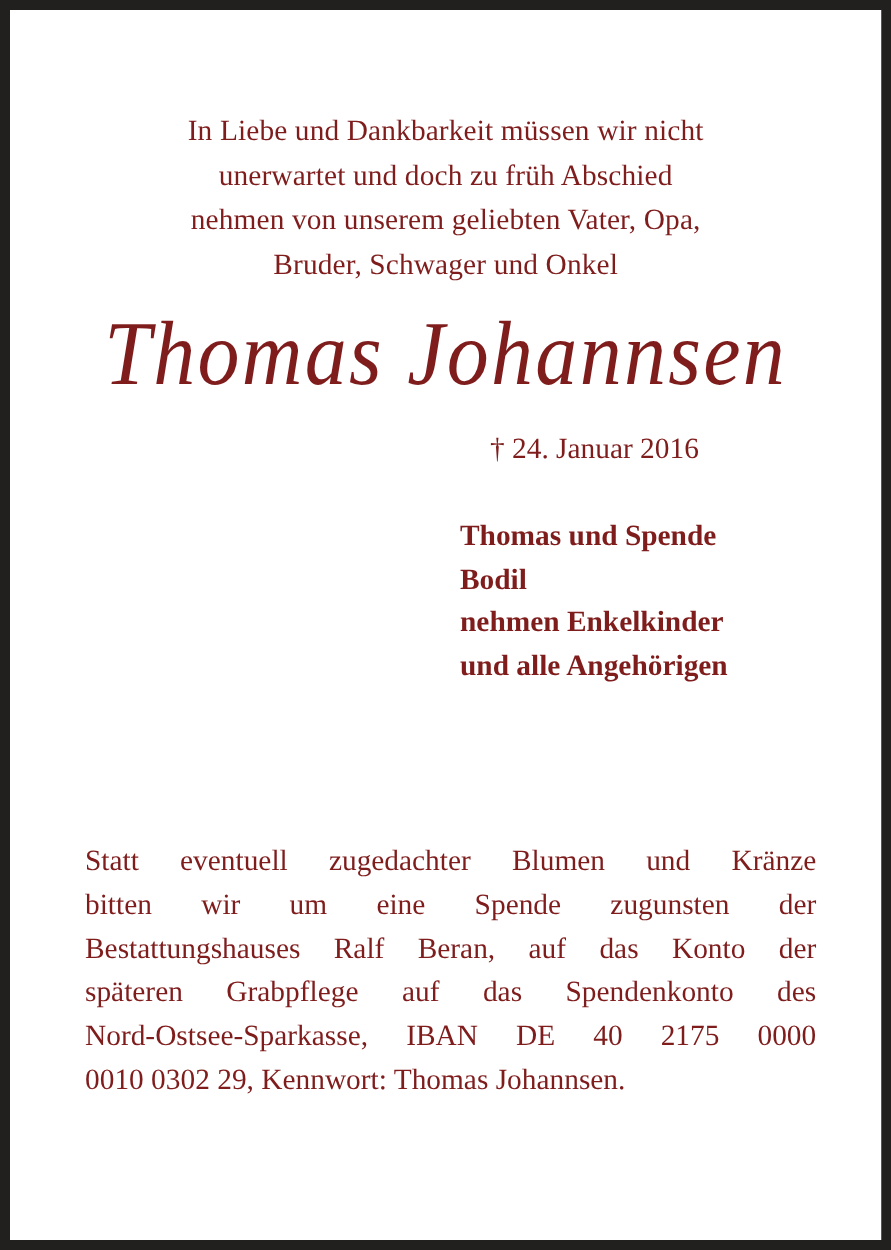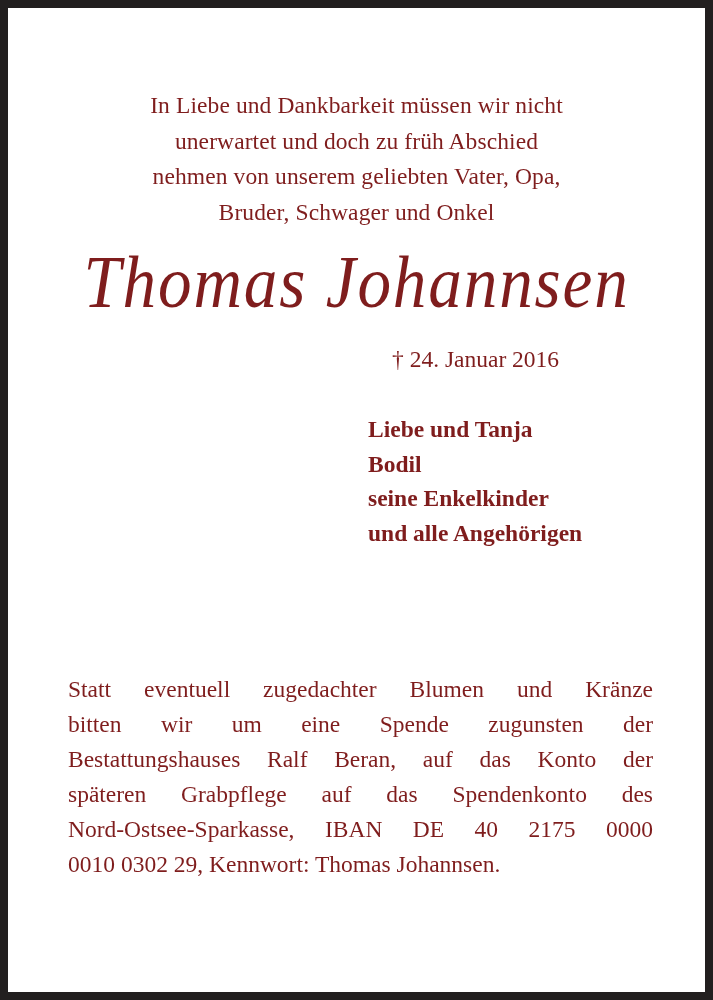--- a/index.html
+++ b/index.html
@@ -79,23 +79,23 @@
     <div>unerwartet und doch zu früh Abschied</div>
     <div>nehmen von unserem geliebten Vater, Opa,</div>
     <div>Bruder, Schwager und Onkel</div>
   </div>
 
   <div class="name">Thomas Johannsen</div>
 
   <div class="dates death">† 24. Januar 2016</div>
 
   <div class="mourners">
-    <div>Liebe und Tanja</div>
+    <div>Thomas und Spende</div>
     <div>Bodil</div>
-    <div>seine Enkelkinder</div>
+    <div>nehmen Enkelkinder</div>
     <div>und alle Angehörigen</div>
   </div>
 
 
   <div class="para p2">
     <div class="j">Statt eventuell zugedachter Blumen und Kränze</div>
     <div class="j">bitten wir um eine Spende zugunsten der</div>
     <div class="j">Bestattungshauses Ralf Beran, auf das Konto der</div>
     <div class="j">späteren Grabpflege auf das Spendenkonto des</div>
     <div class="j">Nord-Ostsee-Sparkasse, IBAN DE 40 2175 0000</div>

